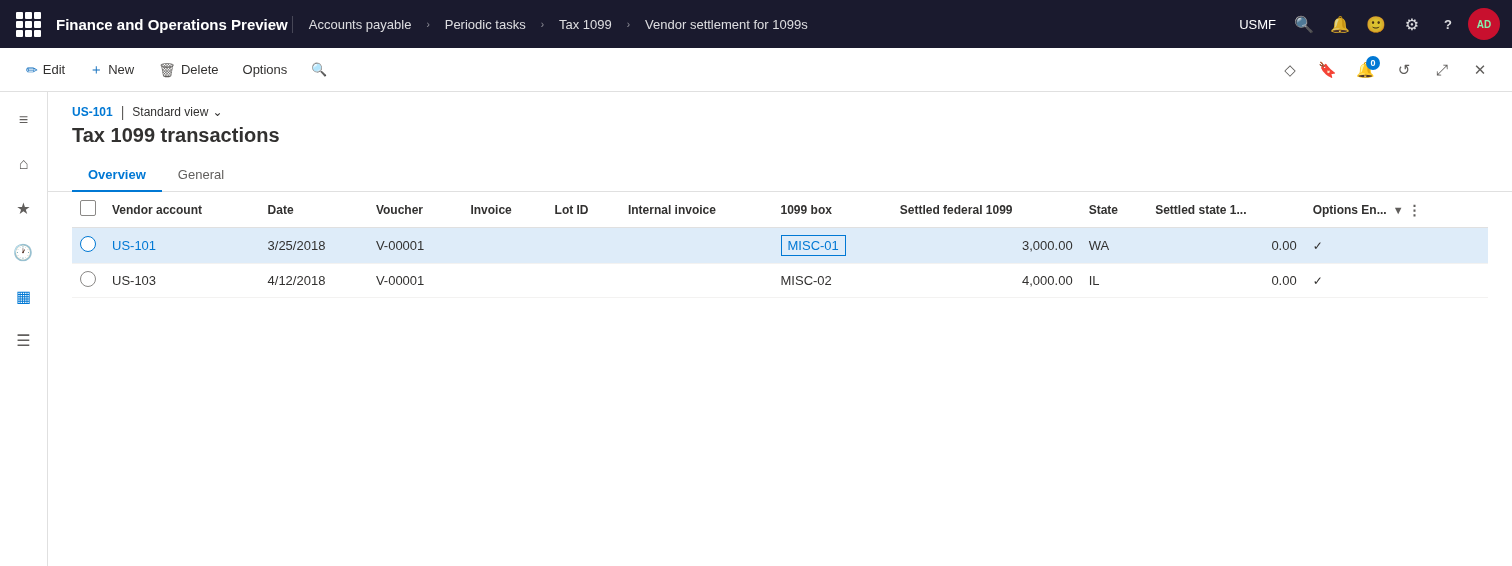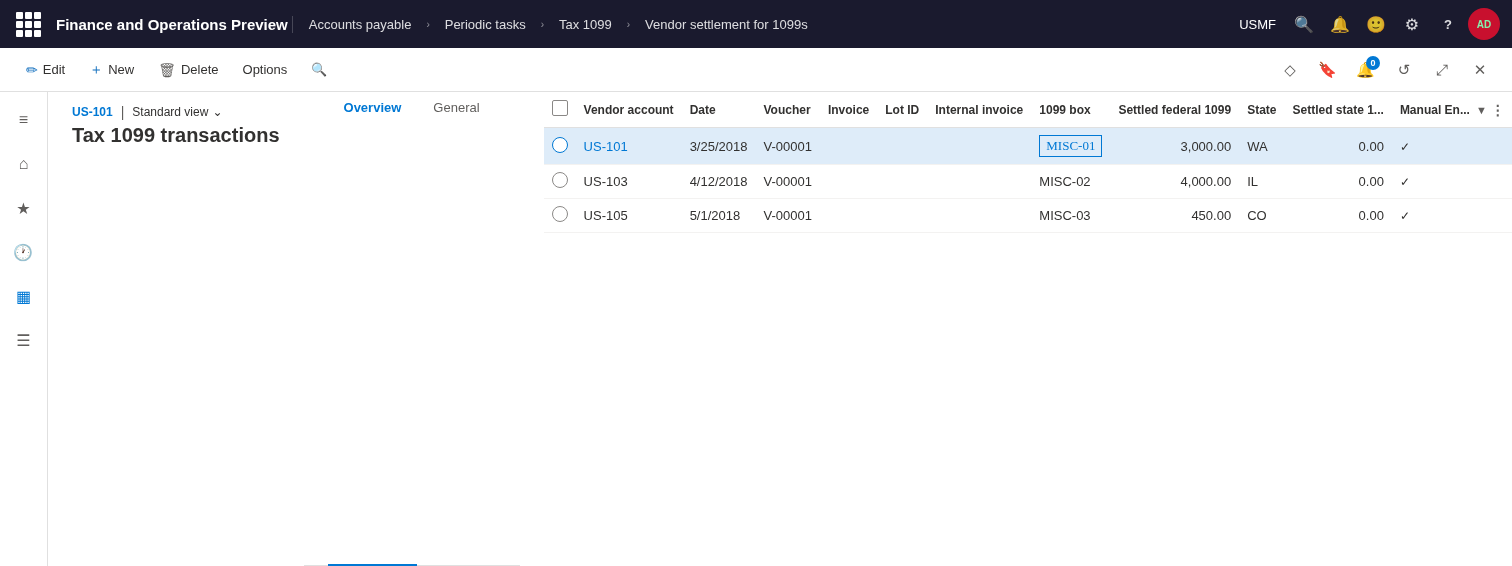--- a/index.html
+++ b/index.html
@@ -111,21 +111,21 @@
       border-radius: 2px;
     }
     .sidebar-icon.active { color: #0078d4; }
 
     
     .content {
       flex: 1;
       background: white;
       padding: 0;
       overflow: hidden;
-      display: flex; flex-direction: row;
+      display: flex; flex-direction: column;
     }
 
     
     .page-header {
       padding: 12px 24px 0 24px;
     }
     .view-selector {
       display: flex; align-items: center; gap: 8px;
       margin-bottom: 4px;
     }
@@ -195,21 +195,20 @@
       border-color: #0078d4;
       background: white;
     }
     .link-cell {
       color: #0078d4; cursor: pointer; text-decoration: none;
     }
     .misc-box-cell {
       border: 1px solid #0078d4;
       padding: 2px 6px; color: #0078d4;
       display: inline-block;
-      font-family: Liberation Serif, serif;
     }
     .checkmark { color: #323130; font-size: 12px; }
     .thead-actions {
       display: flex; align-items: center; gap: 2px;
     }
   </style>
 </head>
 <body>
 
 <div class="top-bar">
@@ -326,21 +325,21 @@
             <th>Voucher</th>
             <th>Invoice</th>
             <th>Lot ID</th>
             <th>Internal invoice</th>
             <th>1099 box</th>
             <th>Settled federal 1099</th>
             <th>State</th>
             <th>Settled state 1...</th>
             <th>
               <div class="thead-actions">
-                <span>Manual En...</span>
+                <span>Options En...</span>
                 <span style="color:#605e5c;font-size:11px;margin-left:4px;">▼</span>
                 <span style="color:#605e5c;font-size:14px;margin-left:2px;">⋮</span>
               </div>
             </th>
           </tr>
         </thead>
         <tbody id="table-body">
         <tr class="selected">
               <td><div class="row-checkbox selected"></div></td>
               <td><a class="link-cell">US-101</a></td>
@@ -362,32 +361,18 @@
               <td>V-00001</td>
               <td></td>
               <td></td>
               <td></td>
               <td>MISC-02</td>
               <td style="text-align: right;">4,000.00</td>
               <td>IL</td>
               <td style="text-align: right;">0.00</td>
               <td><span class="checkmark">✓</span></td>
             </tr>
-            <tr>
-              <td><div class="row-checkbox"></div></td>
-              <td>US-105</td>
-              <td>5/1/2018</td>
-              <td>V-00001</td>
-              <td></td>
-              <td></td>
-              <td></td>
-              <td>MISC-03</td>
-              <td style="text-align: right;">450.00</td>
-              <td>CO</td>
-              <td style="text-align: right;">0.00</td>
-              <td><span class="checkmark">✓</span></td>
-            </tr>
           </tbody>
       </table>
     </div>
 
   </div>
 </div>
 
 </body></html>

